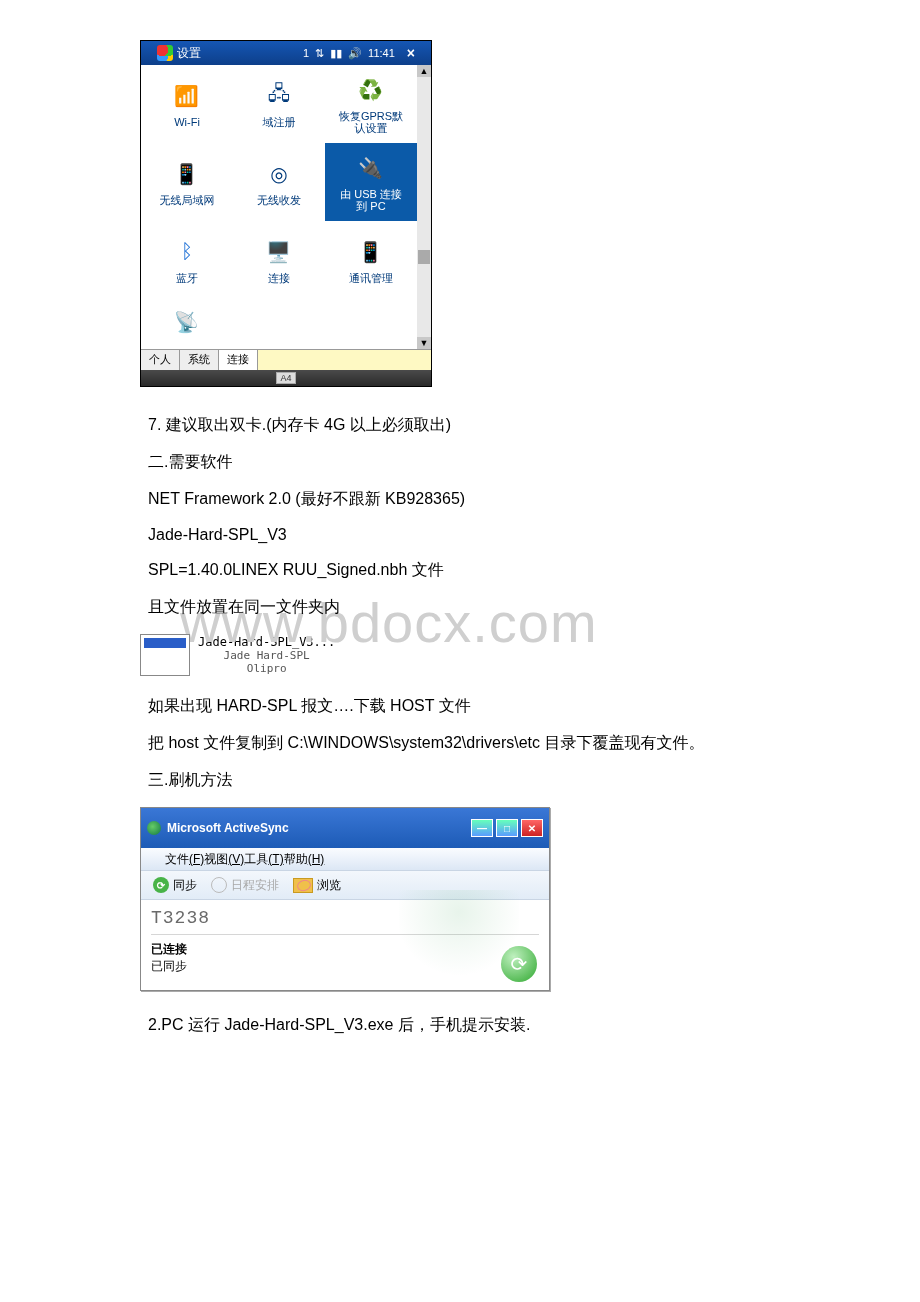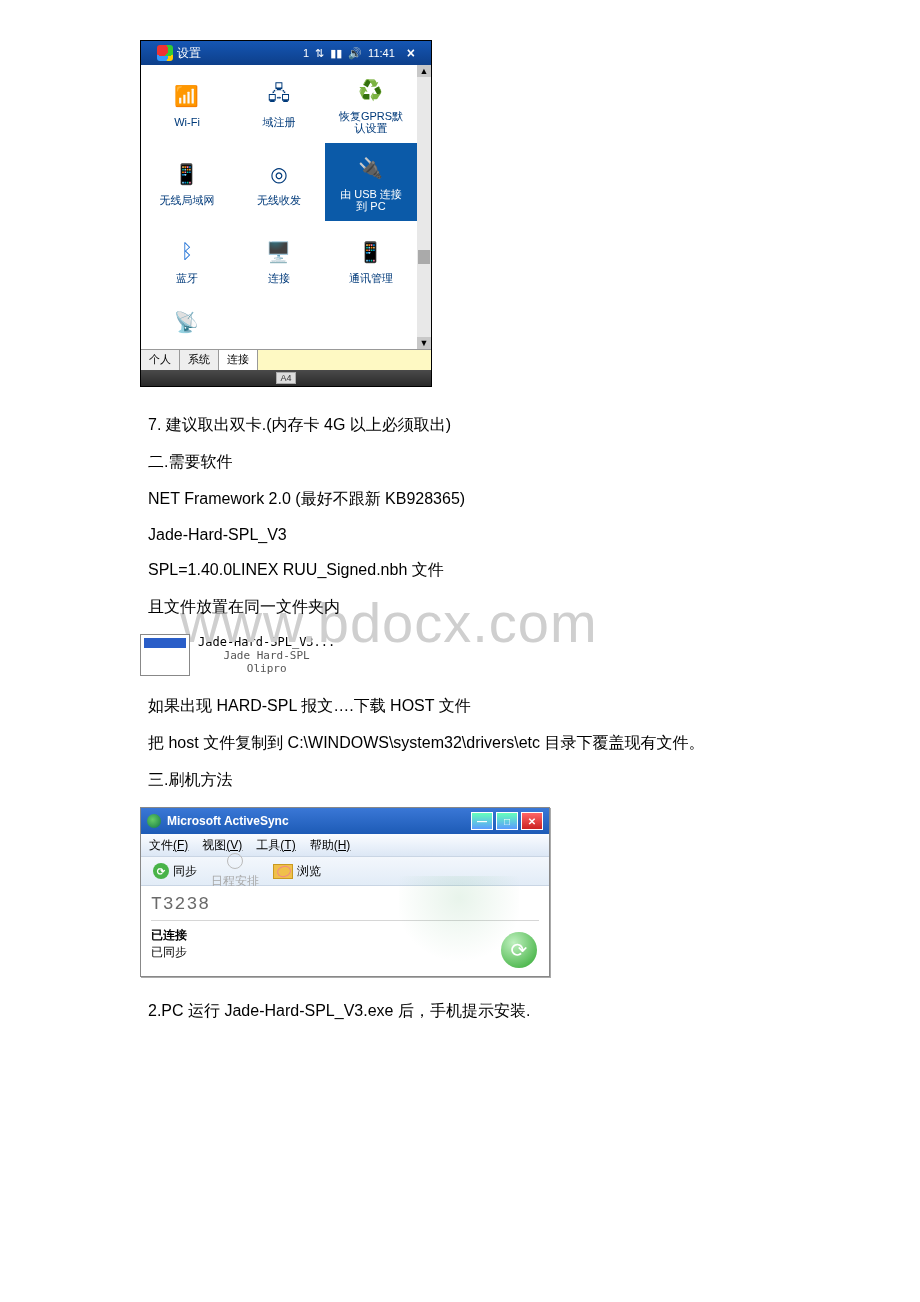--- a/index.html
+++ b/index.html
@@ -209,21 +209,21 @@
   .as-window {
     width: 408px;
     border: 1px solid #888;
     font-family: "SimSun", Tahoma, Arial, sans-serif;
     font-size: 12px;
     box-shadow: 1px 1px 0 #aaa;
     margin: 8px 0 24px 0;
     background: #fff;
   }
   .as-title {
-    height: 26px;
+    height: 40px;
     background: linear-gradient(#3a77d6, #1d5bb6);
     color: #fff;
     display: flex;
     align-items: center;
     padding: 0 6px;
     font-weight: bold;
     font-family: "SimHei", "Microsoft YaHei", sans-serif;
   }
   .as-title .globe {
     width: 14px; height: 14px;
@@ -245,41 +245,40 @@
     color: #fff;
   }
   .as-title .winbtn.close {
     background: linear-gradient(#f66, #c22);
   }
   .as-menu {
     background: linear-gradient(#fafcff, #dce7f5);
     height: 22px;
     display: flex;
     align-items: center;
-    padding: 0 8px;
-    gap: 14px;
+    padding: 0 24px;
     border-bottom: 1px solid #c9d5e4;
   }
   .as-menu .u { text-decoration: underline; }
   .as-tool {
     background: linear-gradient(#f3f7fc, #e2ecf7);
     height: 28px;
     display: flex;
     align-items: center;
     padding: 0 8px;
     gap: 6px;
     border-bottom: 1px solid #c9d5e4;
   }
   .as-tool .tb {
     display: flex;
     align-items: center;
     gap: 4px;
     padding: 2px 4px;
   }
-  .as-tool .tb.disabled { color: #a8a8a8; flex-direction: column; }
+  .as-tool .tb.disabled { color: #a8a8a8; }
   .sync-ic {
     width:16px;height:16px;border-radius:50%;
     background:#48b348;
     display:flex;align-items:center;justify-content:center;
     color:#fff;font-size:10px;font-weight:bold;
   }
   .clock-ic {
     width:14px;height:14px;border:1px solid #bbb;border-radius:50%;
     position:relative;
   }

